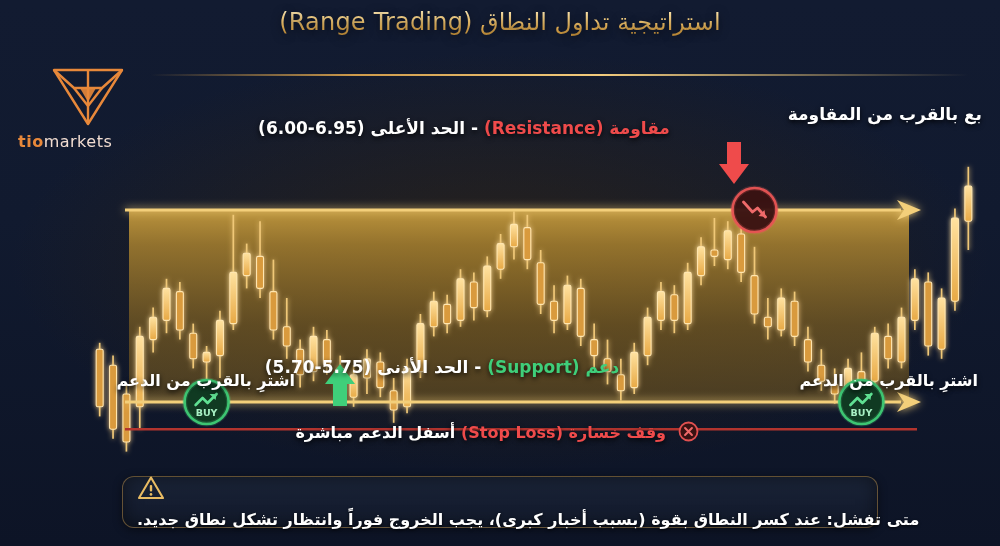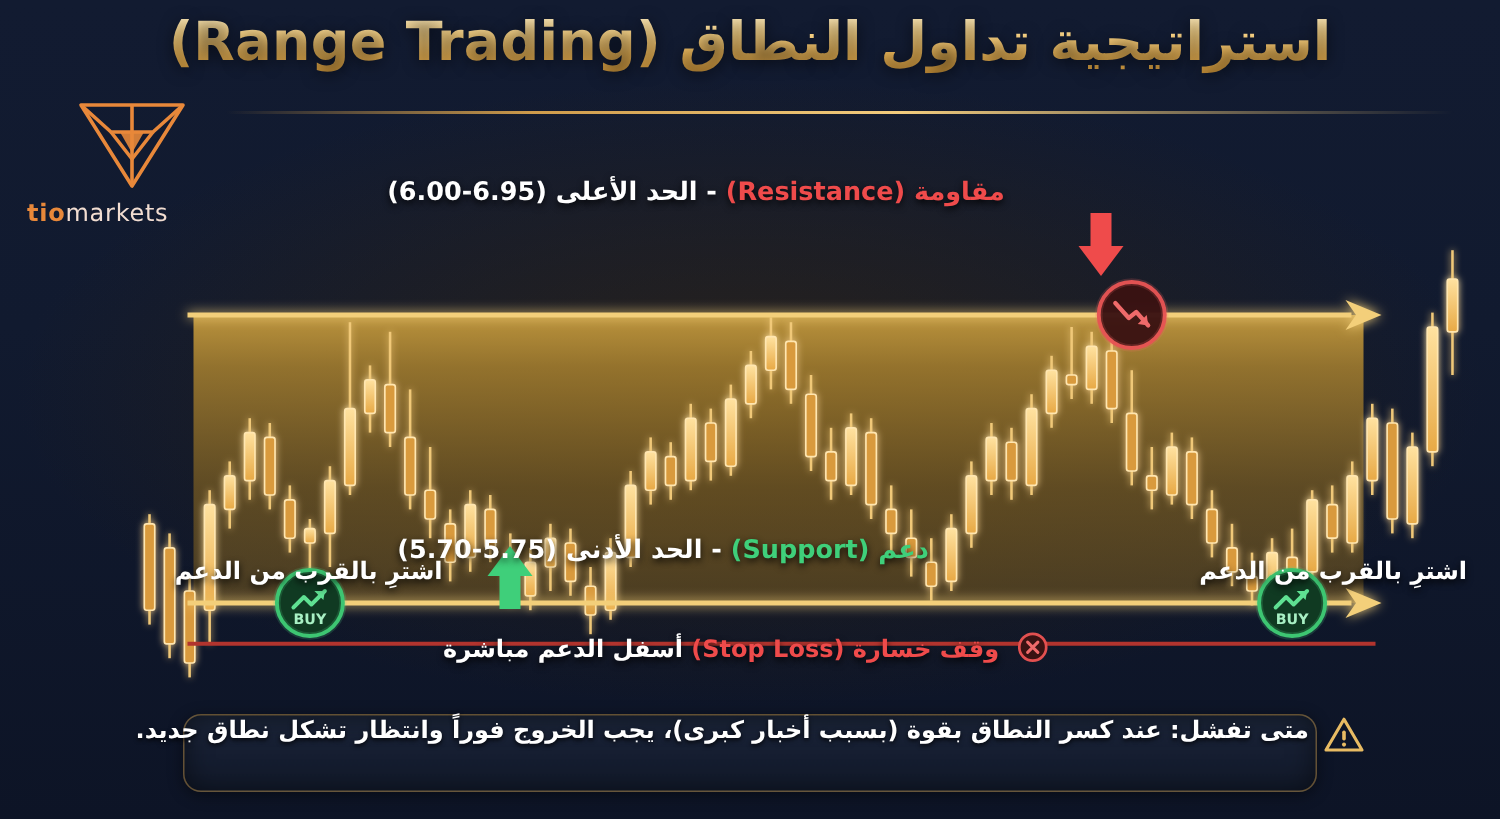--- a/index.html
+++ b/index.html
@@ -18,21 +18,21 @@
       linear-gradient(180deg,#121b31 0%,#111a2f 40%,#0d1426 100%);
   }
 
   
   #title-bar{
     position:absolute; top:8px; left:0; right:0;
     text-align:center;
   }
   #title-text{
     display:inline-block;
-    font-size:36px; font-weight:bold; letter-spacing:.2px;
+    font-size:24px; font-weight:normal; letter-spacing:.2px;
     background:linear-gradient(180deg,#fff1c9 0%,#ffd98a 35%,#e9b457 68%,#c89138 100%);
     -webkit-background-clip:text; background-clip:text; color:transparent;
     text-shadow:0 2px 10px rgba(0,0,0,.55);
     padding:0 6px;
     direction:rtl;
   }
   #title-rule{
     position:absolute; top:74px; left:150px; right:30px; height:2px;
     background:linear-gradient(90deg,rgba(232,160,60,0) 0%,rgba(240,178,80,.85) 25%,rgba(255,214,130,.95) 55%,rgba(232,160,60,0) 100%);
     filter:blur(.4px);
@@ -69,22 +69,22 @@
   #lbl-stop .kw{ color:#ef4b4b; }
   .inline-ic{ display:inline-block; vertical-align:-4px; margin:0 6px; }
 
   
   #banner{
     position:absolute; left:122px; top:476px; width:756px; height:52px;
     border-radius:12px;
     background:linear-gradient(180deg,#1b2539 0%,#151d30 55%,#121a2b 100%);
     border:1px solid rgba(198,146,62,.45);
     box-shadow:0 0 18px rgba(0,0,0,.5) inset, 0 2px 10px rgba(0,0,0,.45);
-    display:flex; align-items:flex-start; justify-content:center; gap:9px;
-    padding:0 14px; direction:rtl;
+    display:flex; align-items:flex-end; justify-content:center; gap:9px;
+    padding:0 14px; direction:rtl;flex-direction:column;
   }
   #banner-text{ font-size:16px; font-weight:bold; color:#ffffff; white-space:nowrap;
                 text-shadow:0 1px 3px rgba(0,0,0,.8); }
 </style>
 </head>
 <body>
 
 <div id="poster">
 
   <div id="title-bar">
@@ -457,20 +457,21 @@
         <text x="0" y="14" text-anchor="middle" font-size="9.5" font-weight="bold" font-family="DejaVu Sans, sans-serif" fill="#a8f0c4">BUY</text>
       </g>
     </svg>
   </div>
 
   <div class="lbl" id="lbl-resistance">
     <span class="kw">مقاومة (Resistance)</span>
     <span>- الحد الأعلى (6.95-6.00)</span>
   </div>
 
+  <div class="lbl" id="lbl-sell">بع بالقرب من المقاومة</div>
 
   <div class="lbl" id="lbl-support">
     <span class="kw">دعم (Support)</span>
     <span>- الحد الأدنى (5.75-5.70)</span>
   </div>
 
   <div class="lbl" id="lbl-buy-left">اشترِ بالقرب من الدعم</div>
   <div class="lbl" id="lbl-buy-right">اشترِ بالقرب من الدعم</div>
 
   <div class="lbl" id="lbl-stop">

